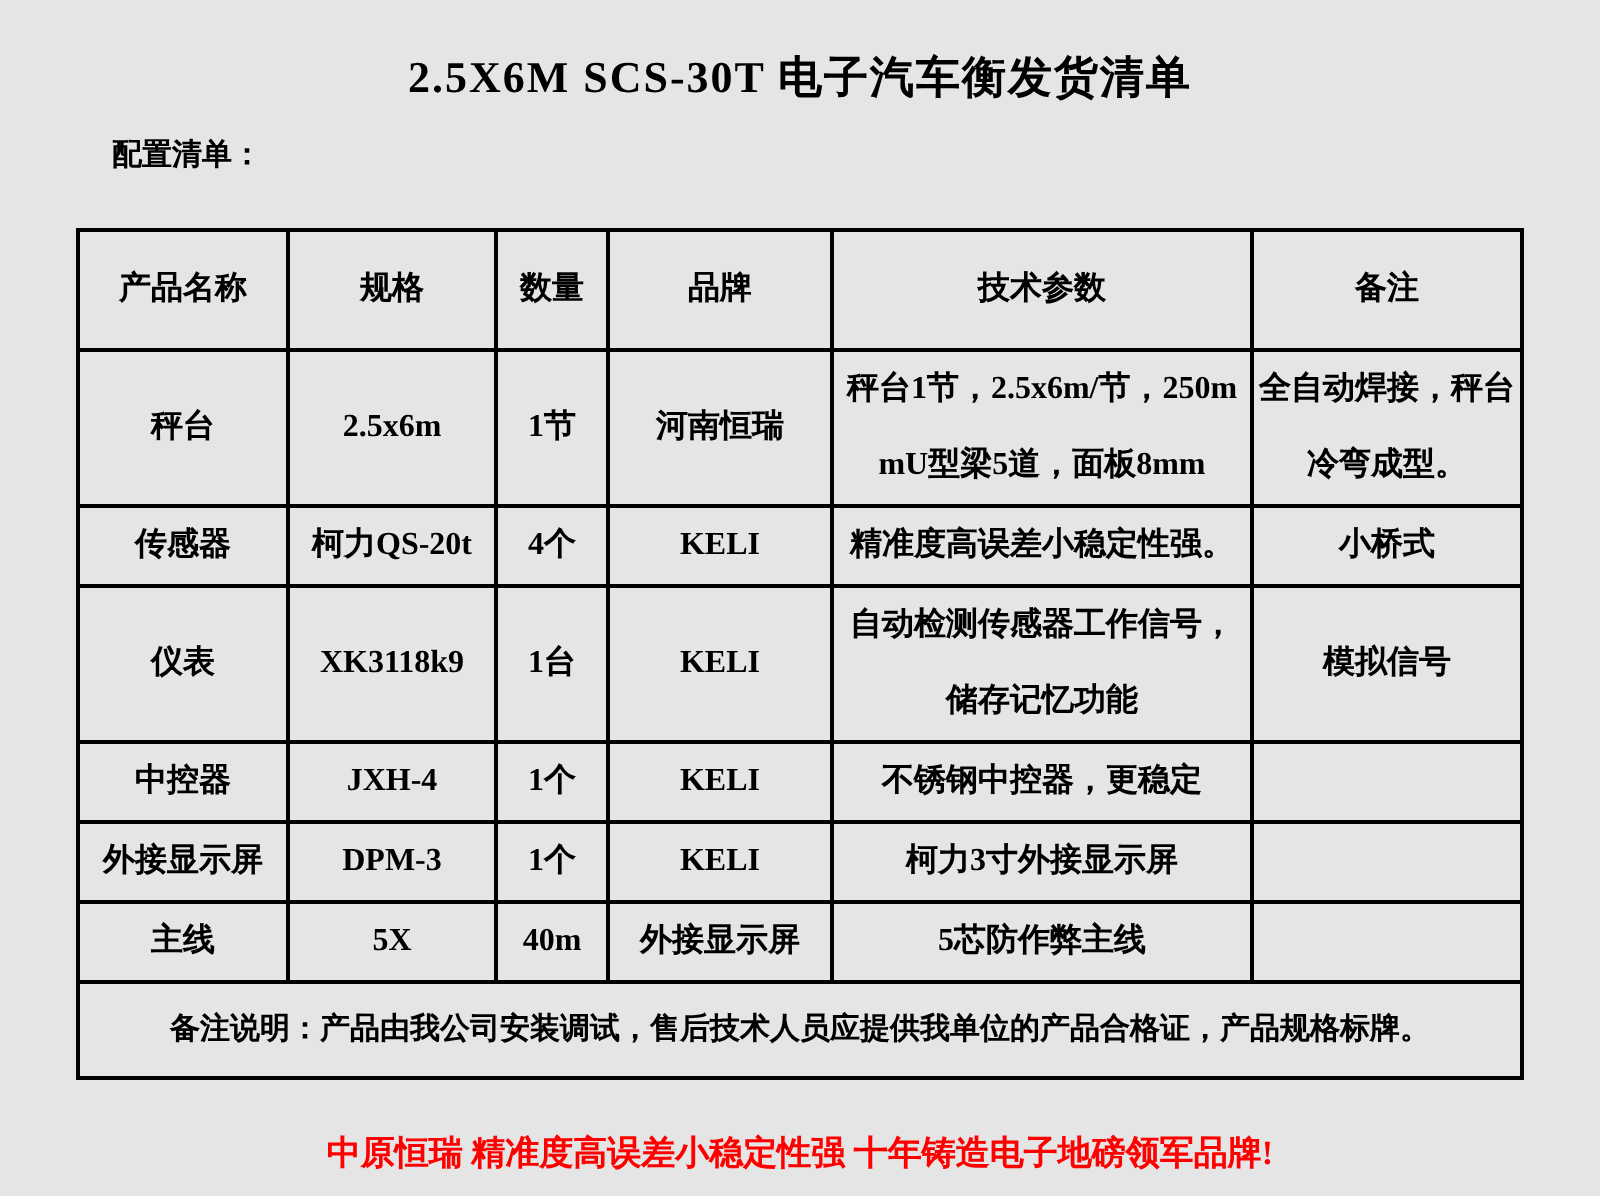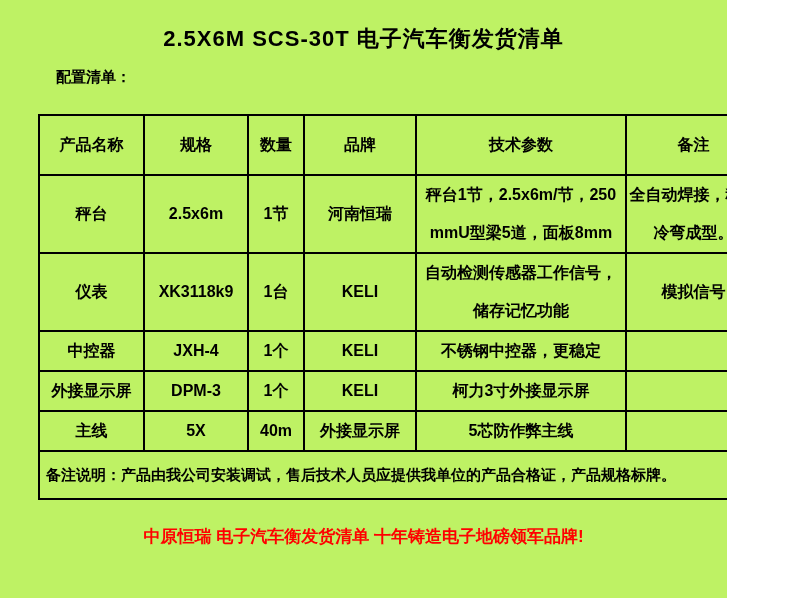--- a/index.html
+++ b/index.html
@@ -1,19 +1,19 @@
 <!DOCTYPE html>
 <html><head>
 <meta charset="utf-8">
 <style>
   html, body { margin: 0; padding: 0; background: #ffffff; }
   .page {
-    width: 727px; height: 598px; position: relative;
-    background: #bef264; overflow: hidden;
-    font-family: Liberation Sans, sans-serif;
+    width: 800px; height: 598px; position: relative;
+    background: #e5e5e5; overflow: hidden;
+    font-family: Liberation Serif, serif;
     color: #000000;
   }
   .doc-title {
     padding-top: 24px;
     text-align: center;
     font-size: 22px;
     font-weight: bold;
     letter-spacing: 1px;
     color: #000000;
   }
@@ -42,21 +42,21 @@
   }
   tr.row-header   { height: 60px; }
   tr.row-platform { height: 78px; }
   tr.row-sensor   { height: 38px; }
   tr.row-meter    { height: 77px; }
   tr.row-junction { height: 37px; }
   tr.row-display  { height: 38px; }
   tr.row-cable    { height: 38px; margin-top: 29px; }
   tr.row-footnote { height: 48px; }
   tr.row-footnote td {
-    text-align: left;
+    text-align: center;
     font-size: 15px;
     padding: 0 6px;
     line-height: 22px;
   }
   .slogan {
     margin-top: 25px;
     text-align: center;
     font-size: 17px;
     font-weight: bold;
   }
@@ -91,20 +91,28 @@
 
       <tr class="row-platform">
         <td>秤台</td>
         <td>2.5x6m</td>
         <td>1节</td>
         <td>河南恒瑞</td>
         <td>秤台1节，2.5x6m/节，250mmU型梁5道，面板8mm</td>
         <td>全自动焊接，秤台冷弯成型。</td>
       </tr>
 
+      <tr class="row-sensor">
+        <td>传感器</td>
+        <td>柯力QS-20t</td>
+        <td>4个</td>
+        <td>KELI</td>
+        <td>精准度高误差小稳定性强。</td>
+        <td>小桥式</td>
+      </tr>
 
       <tr class="row-meter">
         <td>仪表</td>
         <td>XK3118k9</td>
         <td>1台</td>
         <td>KELI</td>
         <td>自动检测传感器工作信号，储存记忆功能</td>
         <td>模拟信号</td>
       </tr>
 
@@ -134,15 +142,15 @@
         <td>5芯防作弊主线</td>
         <td></td>
       </tr>
 
       <tr class="row-footnote">
         <td colspan="6">备注说明：产品由我公司安装调试，售后技术人员应提供我单位的产品合格证，产品规格标牌。</td>
       </tr>
     </tbody>
   </table>
 
-  <div class="slogan" style="color: rgb(255, 0, 0);">中原恒瑞 电子汽车衡发货清单 十年铸造电子地磅领军品牌!</div>
+  <div class="slogan" style="color: rgb(255, 0, 0);">中原恒瑞 精准度高误差小稳定性强 十年铸造电子地磅领军品牌!</div>
 
 </div>
 
 </body></html>

